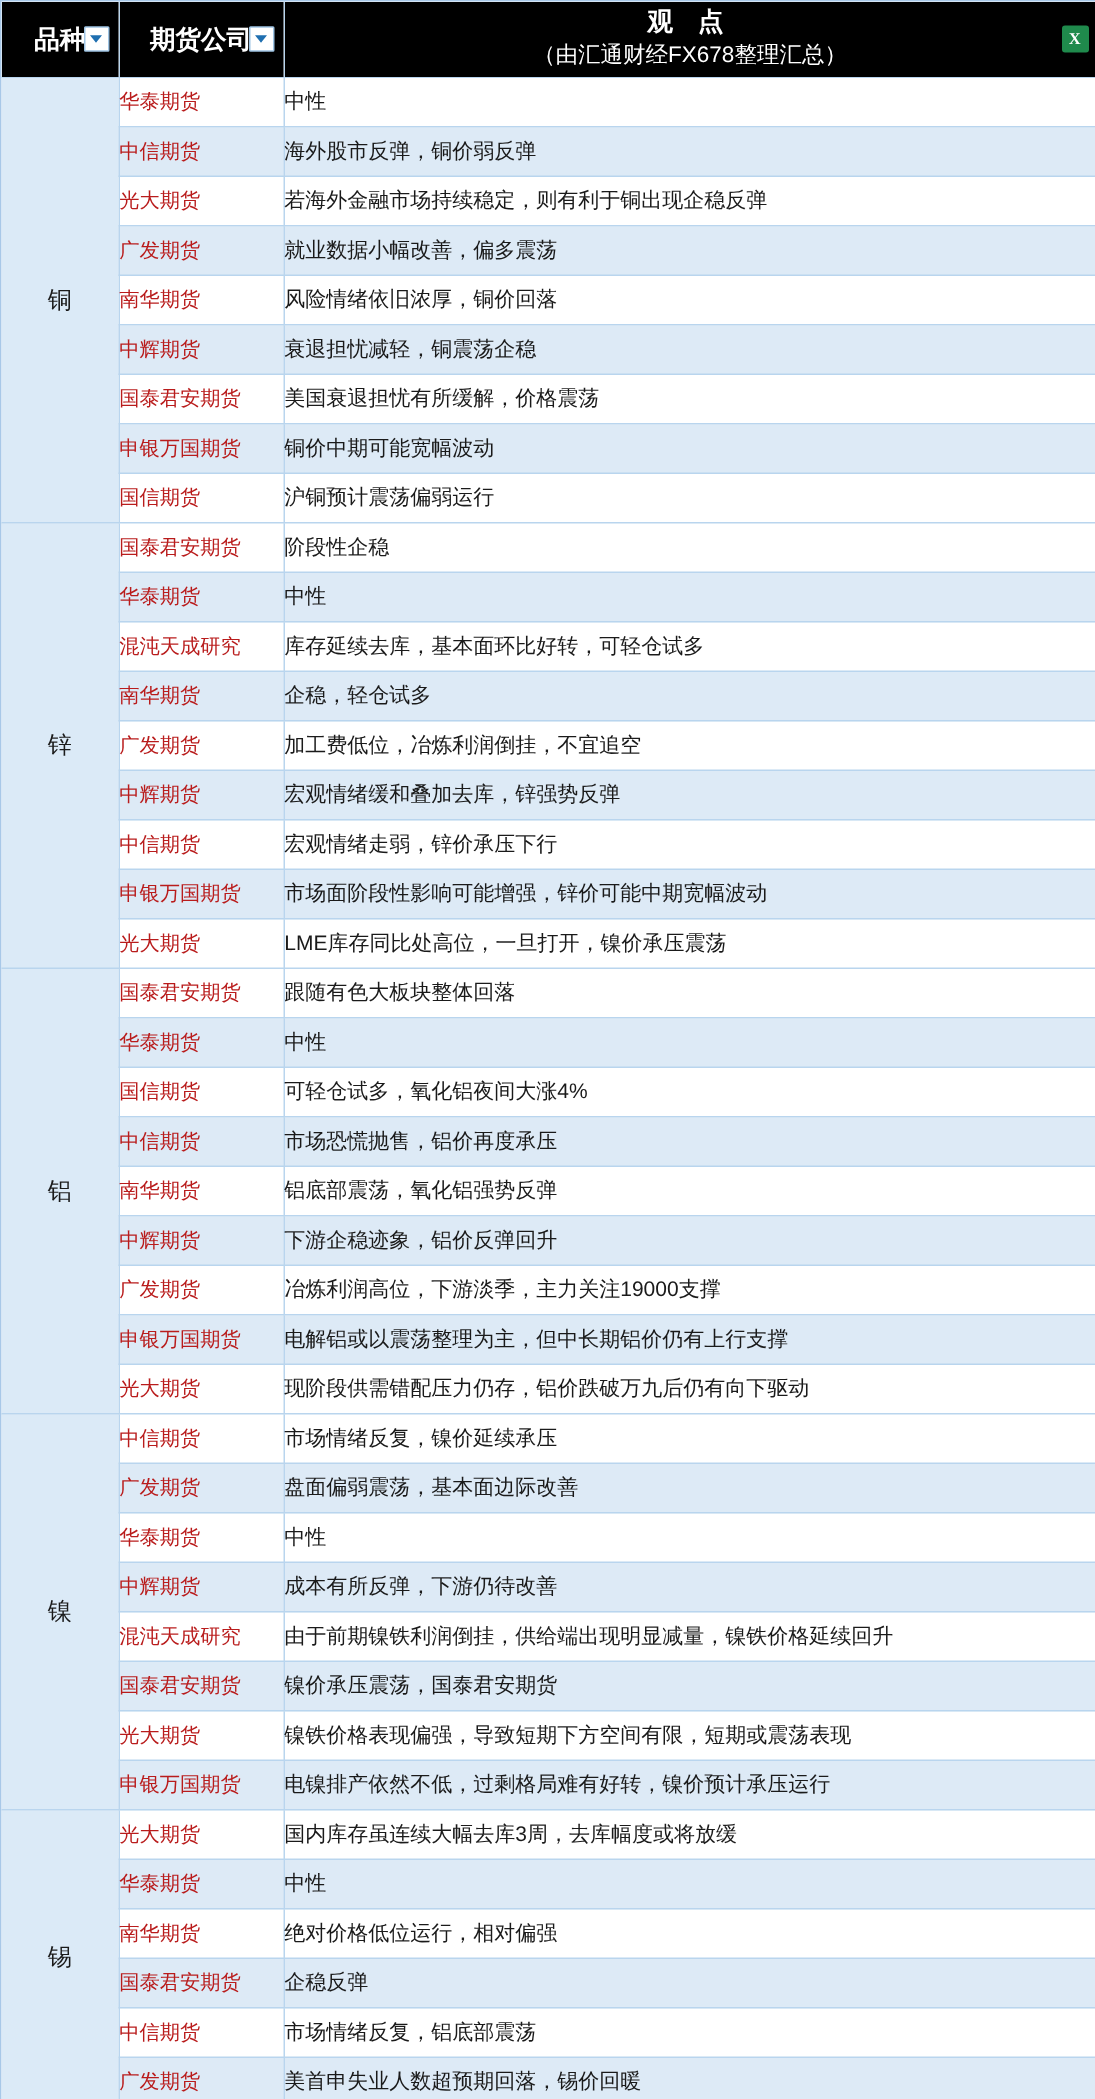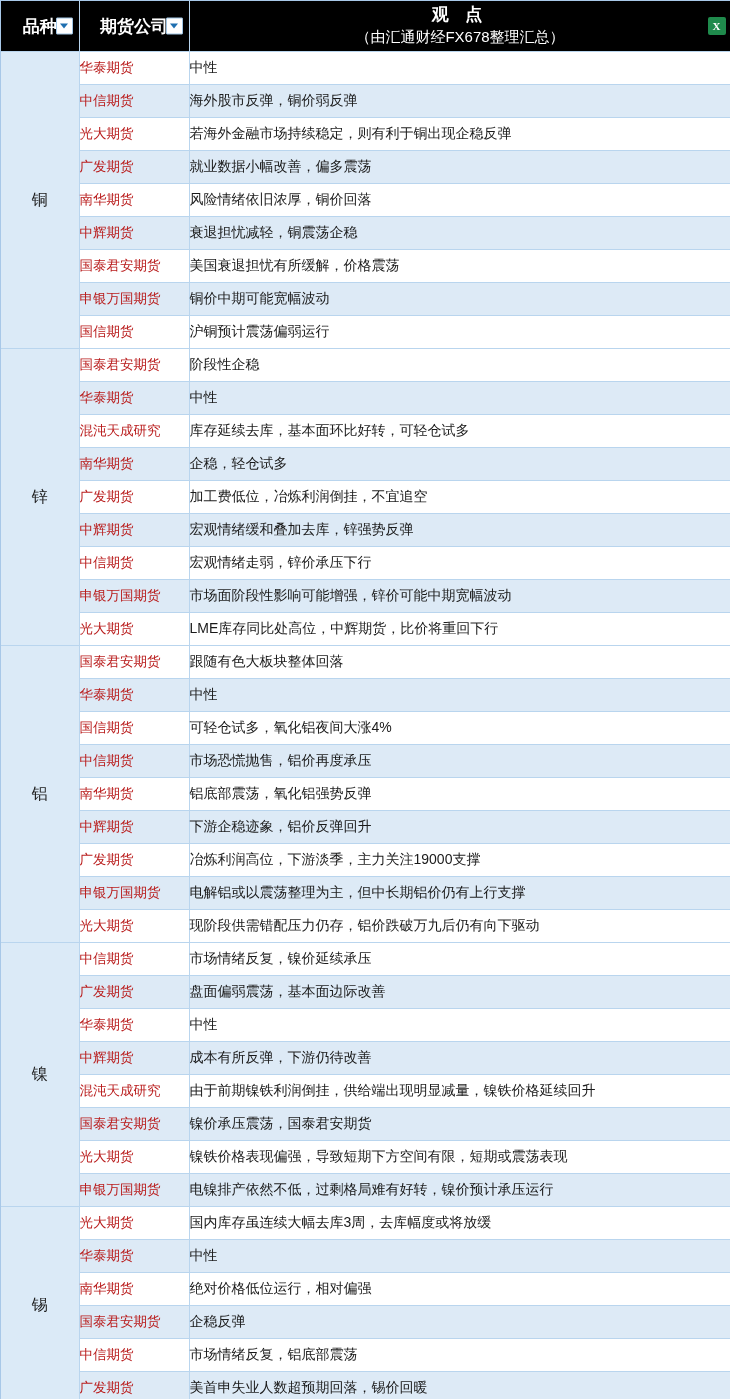--- a/index.html
+++ b/index.html
@@ -233,21 +233,21 @@
         <tr class="row plain">
           <td class="firm">中信期货</td>
           <td class="view">宏观情绪走弱，锌价承压下行</td>
         </tr>
         <tr class="row alt">
           <td class="firm">申银万国期货</td>
           <td class="view">市场面阶段性影响可能增强，锌价可能中期宽幅波动</td>
         </tr>
         <tr class="row plain">
           <td class="firm">光大期货</td>
-          <td class="view">LME库存同比处高位，中辉期货，比价将重回下行</td>
+          <td class="view">LME库存同比处高位，一旦打开，镍价承压震荡</td>
         </tr>
         <tr class="row plain">
           <td class="cat" rowspan="9">铝</td>
           <td class="firm">国泰君安期货</td>
           <td class="view">跟随有色大板块整体回落</td>
         </tr>
         <tr class="row alt">
           <td class="firm">华泰期货</td>
           <td class="view">中性</td>
         </tr>

